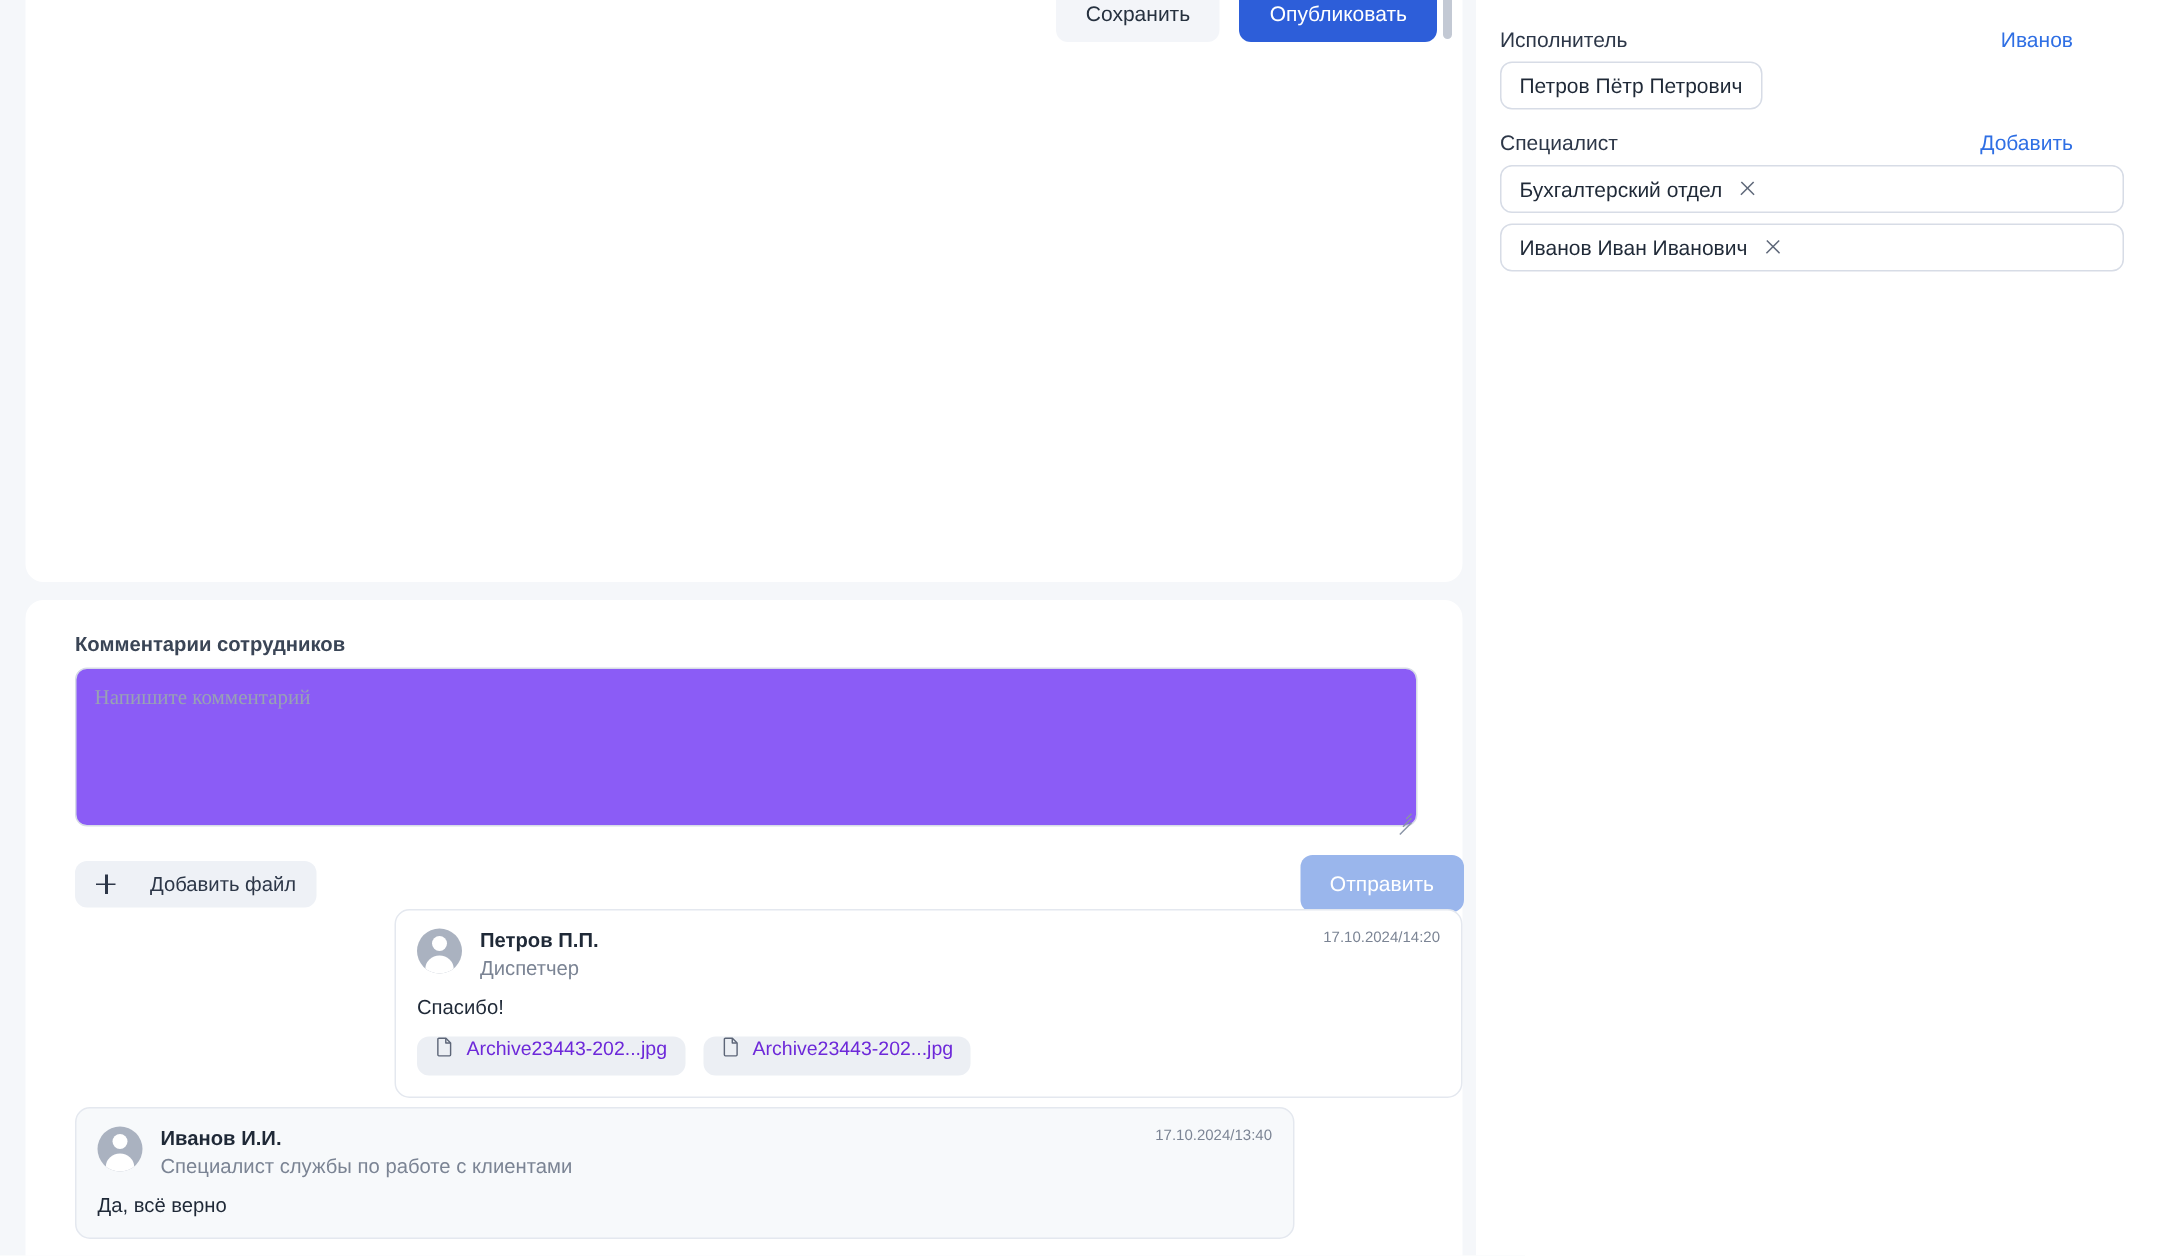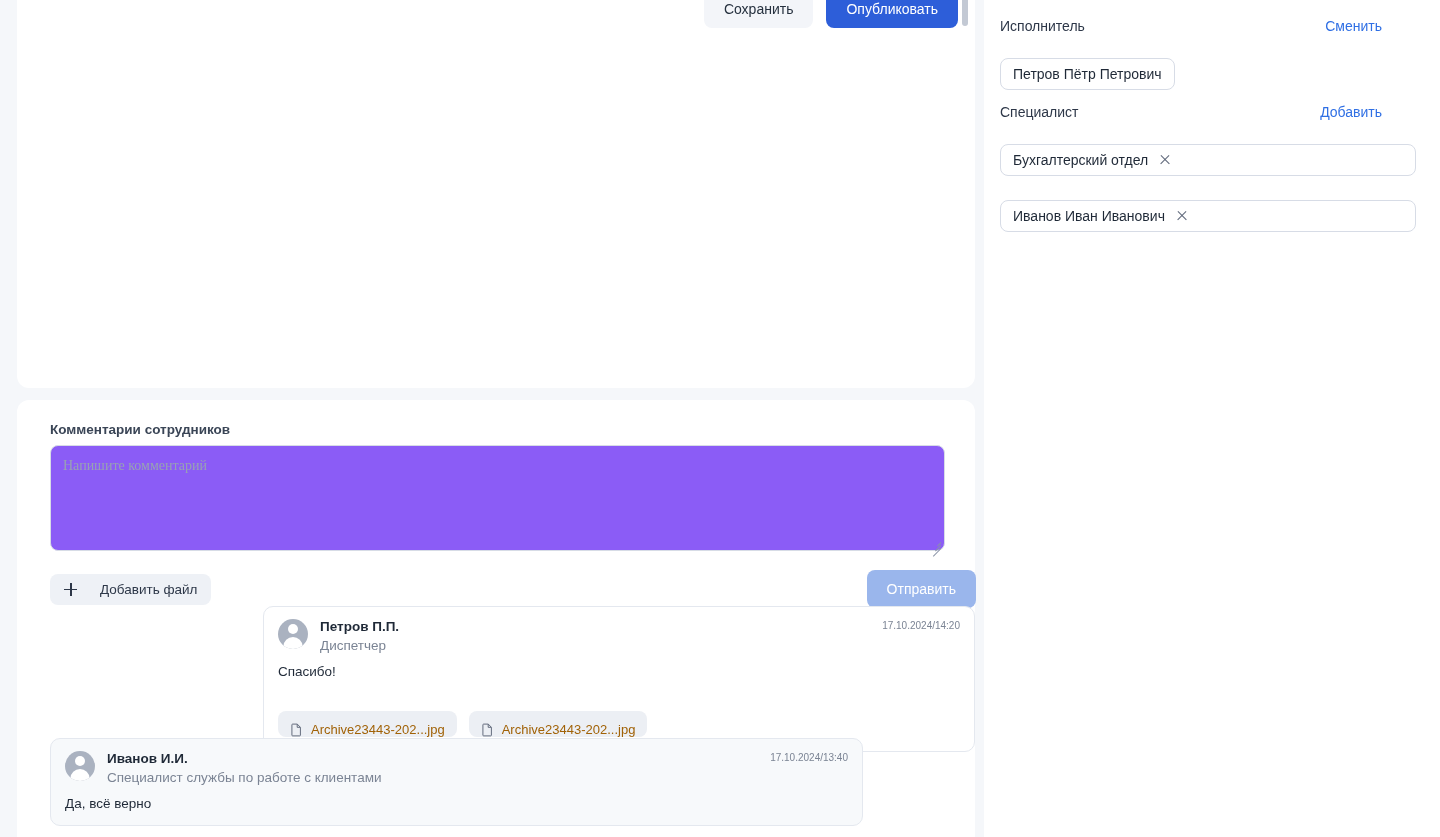--- a/index.html
+++ b/index.html
@@ -75,27 +75,26 @@
     width: 12px; height: 12px; pointer-events: none;
   }
   .resize-grip i {
     position: absolute; right: 0; display: block;
     height: 1px; background: #8a94a6; transform-origin: right center;
   }
   .resize-grip i:nth-child(1){ bottom: 1px; width: 11px; transform: rotate(-45deg);}
   .resize-grip i:nth-child(2){ bottom: 4px; width: 8px;  transform: rotate(-45deg);}
   .resize-grip i:nth-child(3){ bottom: 7px; width: 5px;  transform: rotate(-45deg);}
   .chip {
-    display: inline-flex; align-items: flex-end; gap: 10px;
+    display: inline-flex; align-items: flex-start; gap: 10px;
     background: #eef1f6; border: none; border-radius: 8px;
     height: 30px; padding: 0 14px;
-    font-size: 13.5px; color: #a16207; cursor: pointer;
+    font-size: 13.5px; color: #6d28d9; cursor: pointer;
     font-family: "Liberation Sans", sans-serif;
     white-space: nowrap;
-    margin-top: 20px;
   }
   .chip .doc-ic { display: block; }
   .chip.small { height: 26px; font-size: 13px; padding: 0 12px; gap: 8px; background:#eceff4;}
   .plus-ic {
     width: 13px; height: 13px; position: relative; display:inline-block;
   }
   .plus-ic::before, .plus-ic::after {
     content:""; position:absolute; background:#2d3748;
   }
   .plus-ic::before { left:0; top:6px; width:13px; height:1.6px; }
@@ -165,21 +164,21 @@
   
   .rp-row {
     display: flex; align-items: baseline; justify-content: space-between;
     width: 382px;
   }
   .rp-label { font-size: 14px; color: #2d3748; }
   .rp-action { font-size: 14px; color: #2f6fe4; cursor: pointer; }
   .rp-pill {
     display: inline-flex; align-items: center; gap: 11px;
     border: 1px solid #d7dce6; border-radius: 8px;
-    height: 32px; padding: 0 12px; margin-top: 24px;
+    height: 32px; padding: 0 12px; margin-top: 7px;
     font-size: 14px; color: #1f2937; background: #fff;
     cursor: default;
   }
   .x-ic { width: 12px; height: 12px; position: relative; display: inline-block; cursor: pointer; }
   .x-ic::before, .x-ic::after {
     content:""; position:absolute; left:0; top:5px; width:12px; height:1.4px; background:#5d6678;
   }
   .x-ic::before { transform: rotate(45deg); }
   .x-ic::after  { transform: rotate(-45deg); }
   .rp-block { margin-bottom: 8px; }
@@ -268,21 +267,21 @@
         <div class="bub-text">Да, всё верно</div>
       </div>
     </div>
   </div>
 
   <div class="right-col">
 
     <div class="rp-block">
       <div class="rp-row">
         <span class="rp-label">Исполнитель</span>
-        <span class="rp-action">Сменить</span>
+        <span class="rp-action">Иванов</span>
       </div>
       <div class="rp-pill">
         <span>Петров Пётр Петрович</span>
       </div>
     </div>
 
     <div class="rp-block second">
       <div class="rp-row">
         <span class="rp-label">Специалист</span>
         <span class="rp-action">Добавить</span>

